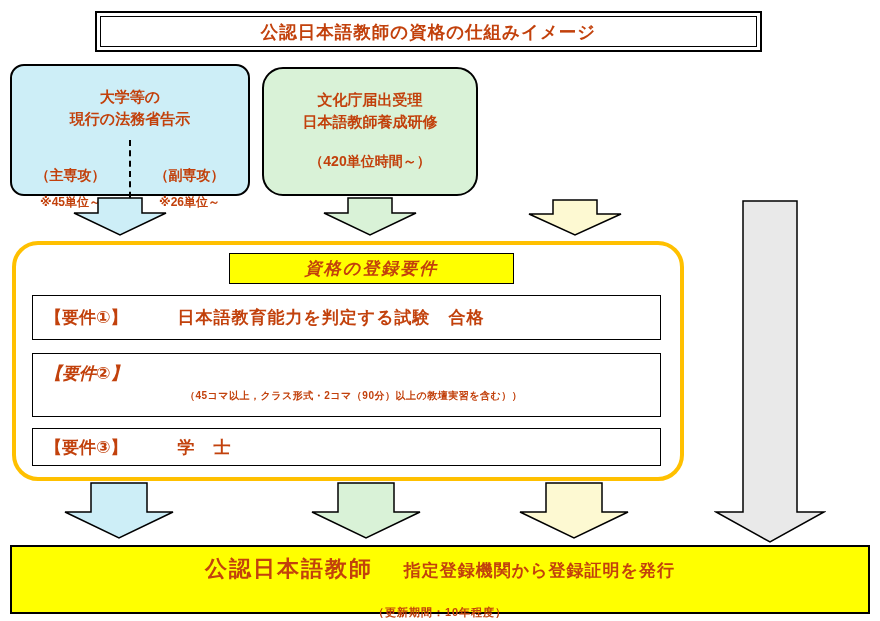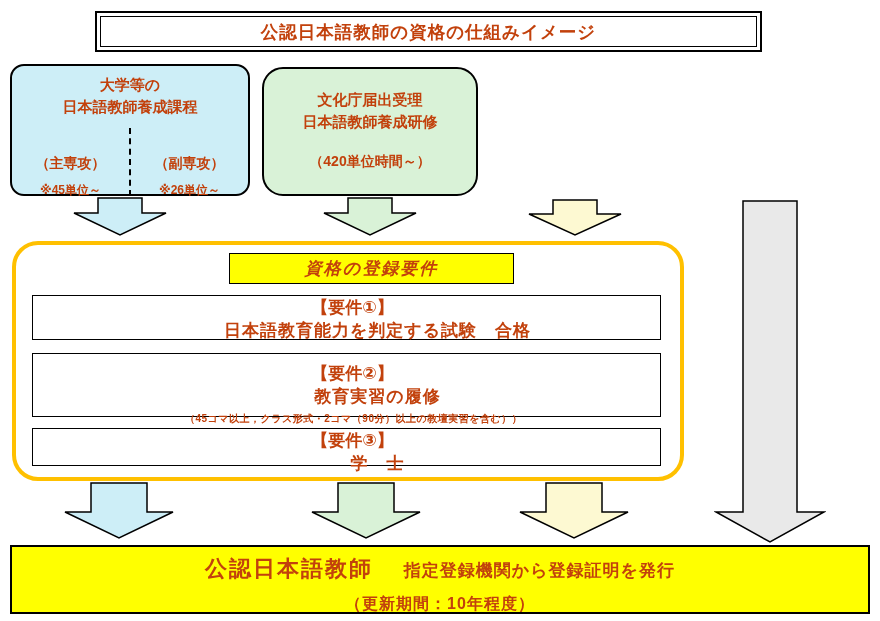--- a/index.html
+++ b/index.html
@@ -39,50 +39,50 @@
   .orange-frame {
     border:4.5px solid var(--orange); border-radius:26px; background:#fff;
   }
   .req-heading {
     border:1.5px solid #000; display:flex; align-items:center; justify-content:center;
     font-size:17px; letter-spacing:2px;
   }
   .req-box {
     border:1.5px solid #000; background:#fff; font-size:17px;
   }
-  .req-row { display:flex; align-items:center; height:100%; padding-left:12px;flex-direction:column; }
+  .req-row { display:flex; align-items:center; height:100%; padding-left:12px; }
   .req-row .req-text { margin-left:50px; letter-spacing:1px; }
   .req-box .req-note { font-size:10px; padding-left:152px; margin-top:4px; letter-spacing:0.5px; }
   .req-box.multiline { padding-top:8px; }
-  .req-box.multiline .req-row { height:auto; }
+  .req-box.multiline .req-row { height:auto;font-style:italic; }
 
   .result-box {
     border:2px solid #000; text-align:center; padding-top:7px;
   }
   .result-line1 { font-size:17px; }
   .result-title { font-size:22px; letter-spacing:2px; }
   .result-sub { margin-left:26px; letter-spacing:1px; }
-  .result-note { font-size:16px; margin-top:10px; letter-spacing:1px; }
+  .result-note { font-size:11px; margin-top:21px; letter-spacing:1px; }
 
   svg.arrow { display:block; }
 </style>
 </head>
 <body>
 
 <div class="canvas">
 
   <div class="titlebox abs" style="left:95px; top:11px; width:667px; height:41px;">
     <div class="titlebox-inner">
       <span>公認日本語教師の資格の仕組みイメージ</span>
     </div>
   </div>
 
-  <div class="route bg-cyan abs" style="left:10px; top:64px; width:240px; height:132px; padding-top:8px;">
+  <div class="route bg-cyan abs" style="left:10px; top:64px; width:240px; height:132px; padding-top:20px;">
     <div class="line15">大学等の</div>
-    <div class="line15">日本語教師養成課程</div>
+    <div class="line15">現行の法務省告示</div>
     <div class="tracks">
       <div class="col">
         <div>（主専攻）</div>
         <div class="note">※45単位～</div>
       </div>
       <div class="dashed-divider"></div>
       <div class="col">
         <div>（副専攻）</div>
         <div class="note">※26単位～</div>
       </div>
@@ -120,21 +120,20 @@
     <div class="req-box abs" style="left:16px; top:50px; width:629px; height:45px;">
       <div class="req-row">
         <span>【要件①】</span>
         <span class="req-text">日本語教育能力を判定する試験　合格</span>
       </div>
     </div>
 
     <div class="req-box multiline abs" style="left:16px; top:108px; width:629px; height:64px;">
       <div class="req-row">
         <span>【要件②】</span>
-        <span class="req-text">教育実習の履修</span>
       </div>
       <div class="req-note">（45コマ以上，クラス形式・2コマ（90分）以上の教壇実習を含む））</div>
     </div>
 
     <div class="req-box abs" style="left:16px; top:183px; width:629px; height:38px;">
       <div class="req-row">
         <span>【要件③】</span>
         <span class="req-text">学　士</span>
       </div>
     </div>

